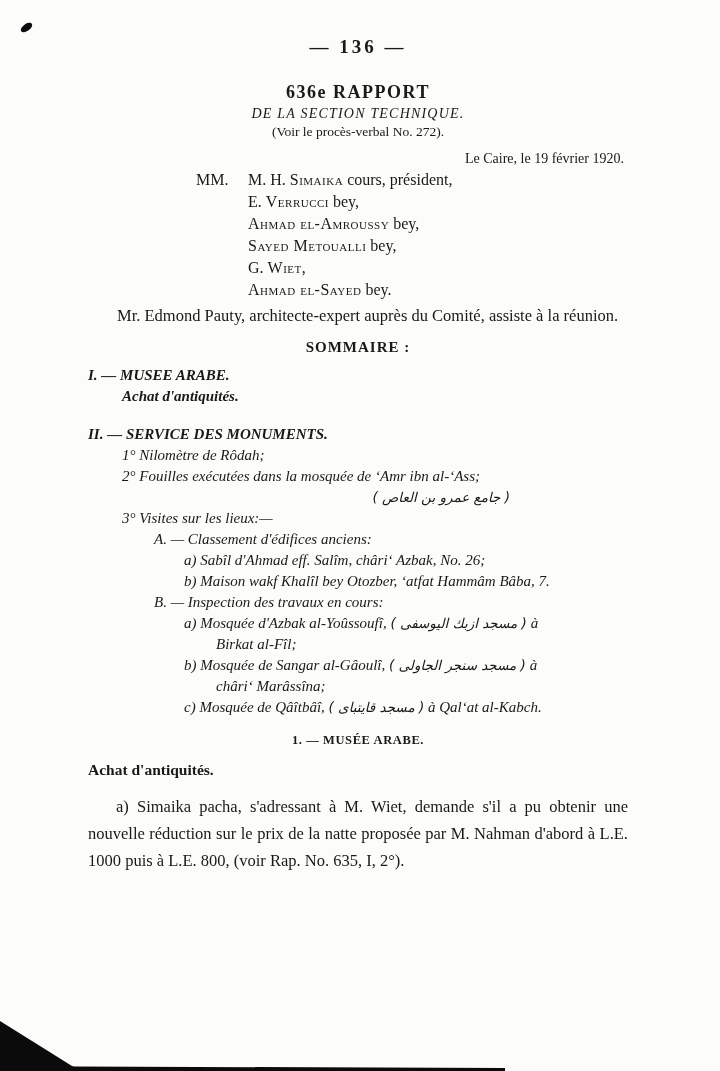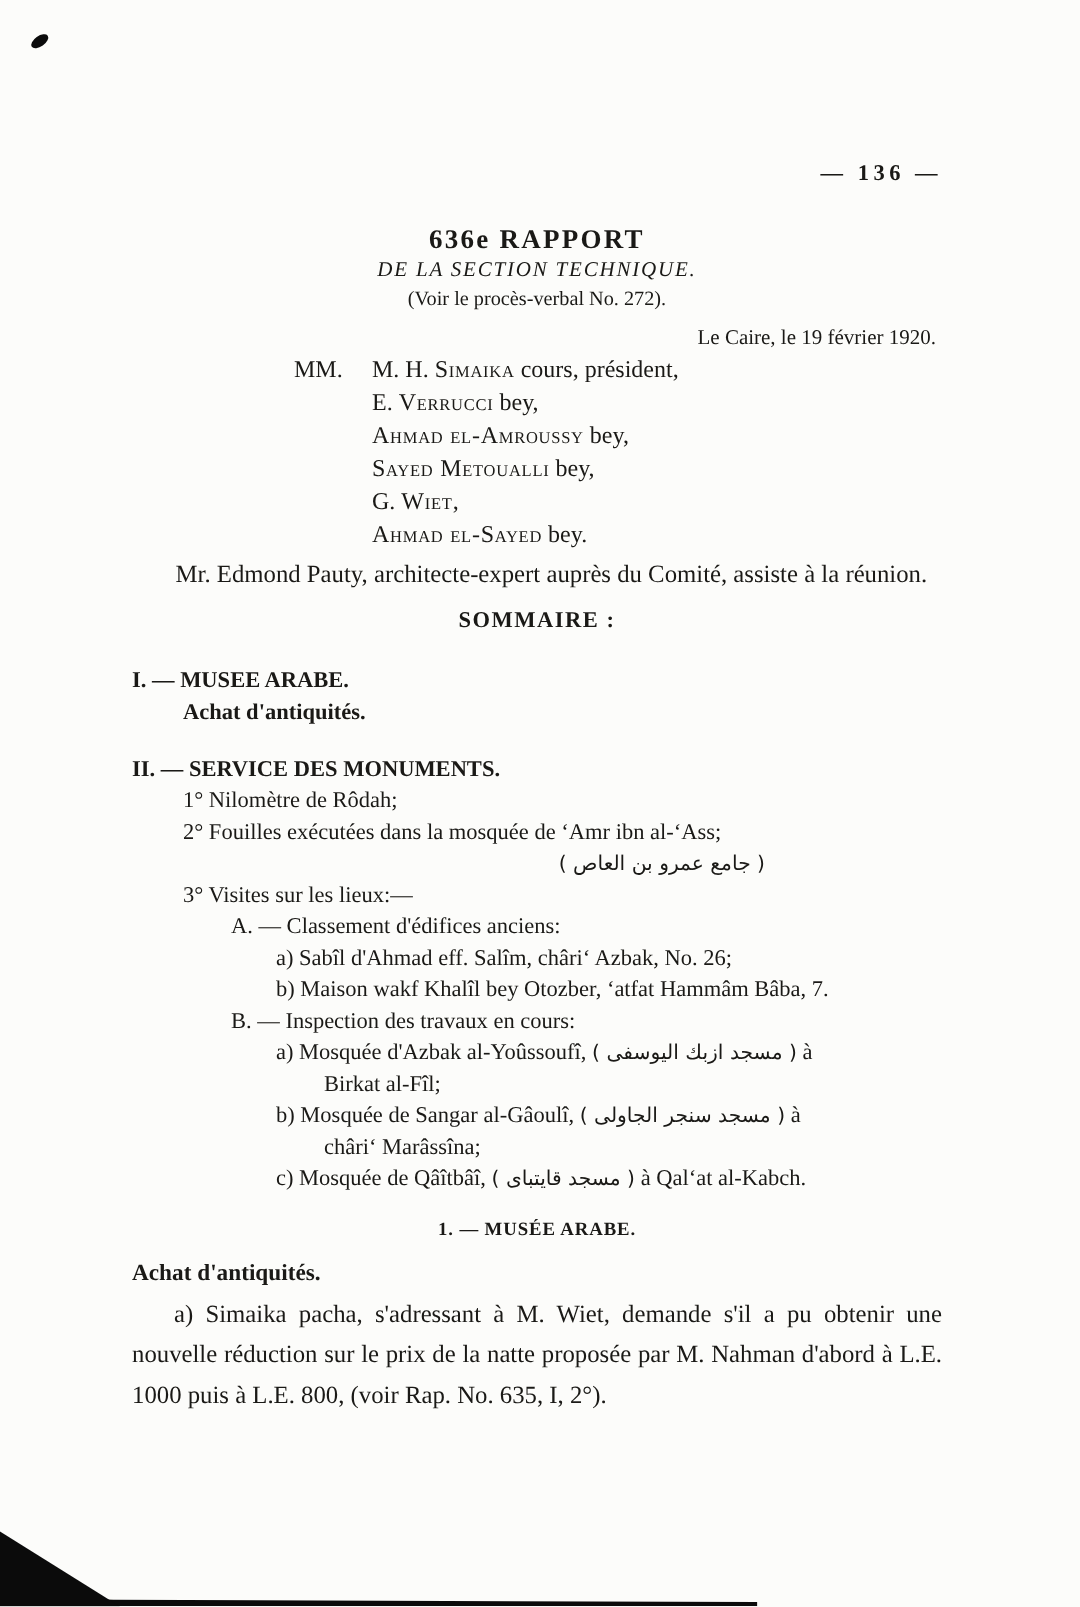--- a/index.html
+++ b/index.html
@@ -5,49 +5,49 @@
   * { margin:0; padding:0; box-sizing:border-box; }
   html, body { width:720px; }
   body { background:#fcfcfa; }
   .page {
     position:relative; width:720px; height:1071px;
     background:#fcfcfa; color:#1a1916; overflow:hidden;
     font-family:"Liberation Serif","DejaVu Serif",serif;
   }
   .content { padding:0 92px 0 88px; }
 
-  .page-number { margin-top:108px; text-align:right; font-weight:700; font-size:15px; letter-spacing:3px; }
+  .page-number { margin-top:36px; text-align:center; font-weight:700; font-size:19px; letter-spacing:3px; }
   .report-title { margin-top:24px; text-align:center; font-weight:700; font-size:18px; letter-spacing:1.5px; }
   .report-subtitle { margin-top:3px; text-align:center; font-size:14px; letter-spacing:1.2px;font-style:italic; }
   .report-reference { margin-top:2px; text-align:center; font-size:13.5px; }
   .dateline { margin-top:11px; text-align:right; font-size:14px; padding-right:4px; }
 
   .presents-intro { margin-top:26px; font-size:16.5px; text-indent:62px; }
   .attendees { margin-top:2px; margin-left:108px; font-size:16px; line-height:22px; }
   .mm { display:inline-block; width:52px; }
   .attendee-line.cont { padding-left:52px; }
   .sc { font-variant:small-caps; letter-spacing:0.5px; }
 
   .para { text-align:justify; font-size:16.5px; }
   .pauty-note { margin-top:3px; line-height:23px; text-indent:29px; margin-right:0; }
 
   .sommaire-heading { margin-top:12px; text-align:center; font-weight:700; font-size:15px; letter-spacing:1px; }
-  .sommaire { margin-top:21px; font-size:15px; line-height:21px; }
+  .sommaire { margin-top:9px; font-size:15px; line-height:21px;font-style:italic; }
   .bold { font-weight:700; }
   .som-l1 { padding-left:34px; }
   .som-l2 { padding-left:66px; }
   .som-l3 { padding-left:128px; text-indent:-32px; }
   .narrow { margin-right:56px; }
   .gap-top { margin-top:17px; }
   .arabic-line { text-align:right; padding-right:118px; }
   .arabic { font-family:"DejaVu Sans",sans-serif; font-size:13.5px; line-height:1; }
 
   .section-heading { margin-top:15px; text-align:center; font-weight:700; font-size:12.5px; letter-spacing:0.6px; }
   .subheading { margin-top:13px; font-weight:700; font-size:15.5px; }
-  .body-para { margin-top:4px; line-height:27px; text-indent:28px; }
+  .body-para { margin-top:14px; line-height:27px; text-indent:28px; }
 
   .mark { position:absolute; background:#0b0b0b; }
   .mark-top-left { left:20px; top:24px; width:13px; height:7px; border-radius:50%; transform:rotate(-35deg); }
   .corner-wedge { position:absolute; left:0; bottom:0; width:0; height:0;
     border-bottom:50px solid #0b0b0b; border-right:80px solid transparent; }
   .bottom-strip { position:absolute; left:0; bottom:0; width:505px; height:7px; background:#0b0b0b;
     clip-path:polygon(0 0, 15% 35%, 100% 58%, 100% 100%, 0 100%); }
 </style>
 </head>
 <body>

